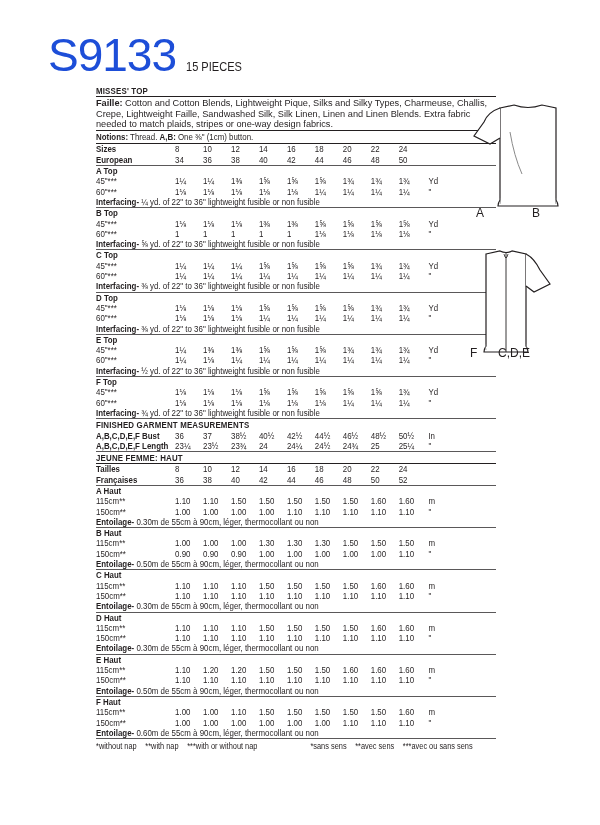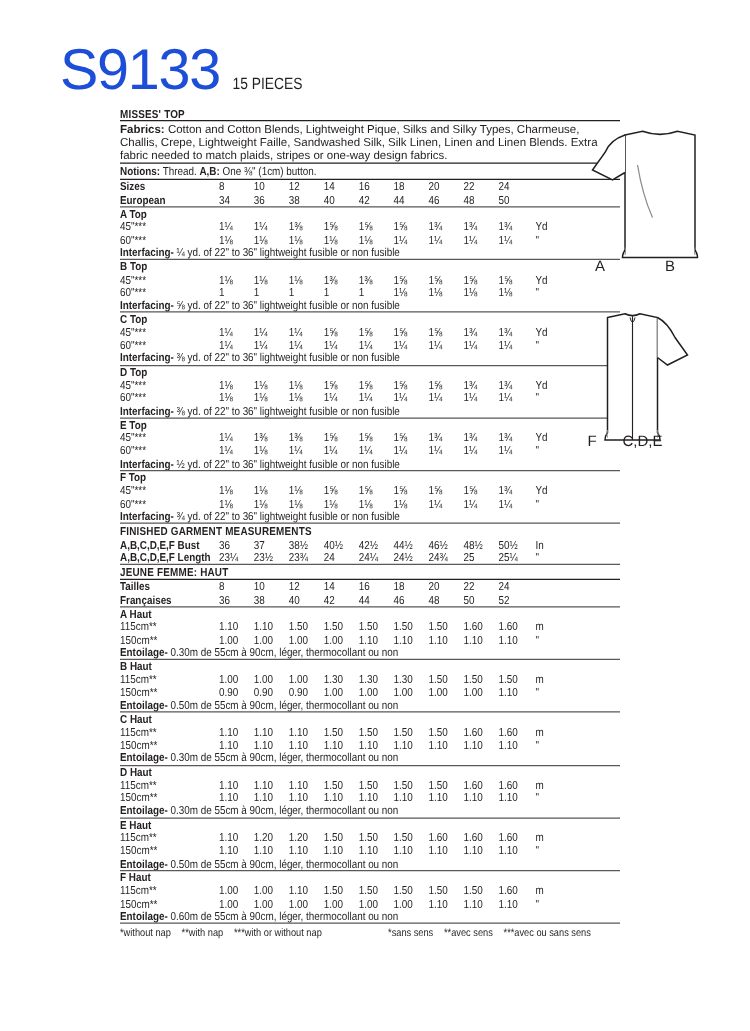--- a/index.html
+++ b/index.html
@@ -39,21 +39,21 @@
 <body>
 
 <div class="header">
   <span class="pattern-number">S9133</span>
   <span class="pieces">15 PIECES</span>
 </div>
 
 <div class="content" id="content">
     <div class="section-title cond">MISSES' TOP</div>
     <div class="rule"></div>
-    <div class="para"><b>Fabrics:</b><span> Cotton and Cotton Blends, Lightweight Pique, Silks and Silky Types, Charmeuse, Challis, Crepe, Lightweight Faille, Sandwashed Silk, Silk Linen, Linen and Linen Blends. Extra fabric needed to match plaids, stripes or one-way design fabrics.</span></div>
+    <div class="para"><b>Faille:</b><span> Cotton and Cotton Blends, Lightweight Pique, Silks and Silky Types, Charmeuse, Challis, Crepe, Lightweight Faille, Sandwashed Silk, Silk Linen, Linen and Linen Blends. Extra fabric needed to match plaids, stripes or one-way design fabrics.</span></div>
     <div class="rule"></div>
     <div class="para cond"><b>Notions:</b><span> Thread. </span><b>A,B:</b><span> One ⅜" (1cm) button.</span></div>
     <div class="rule"></div>
     <div class="grid cond">
       <span class="lbl">Sizes</span>
       <span>8</span>
       <span>10</span>
       <span>12</span>
       <span>14</span>
       <span>16</span>

